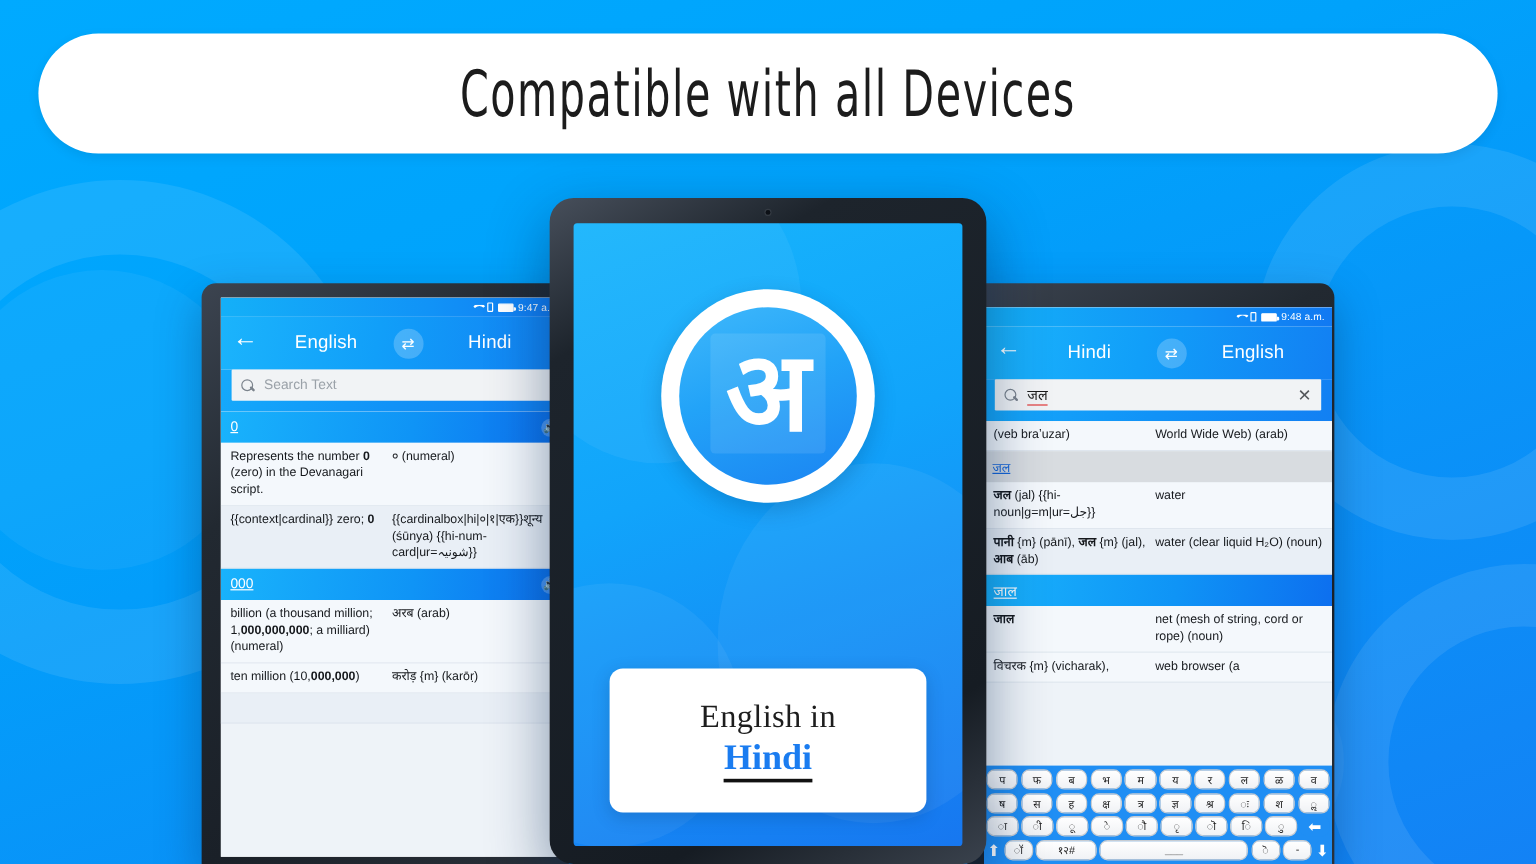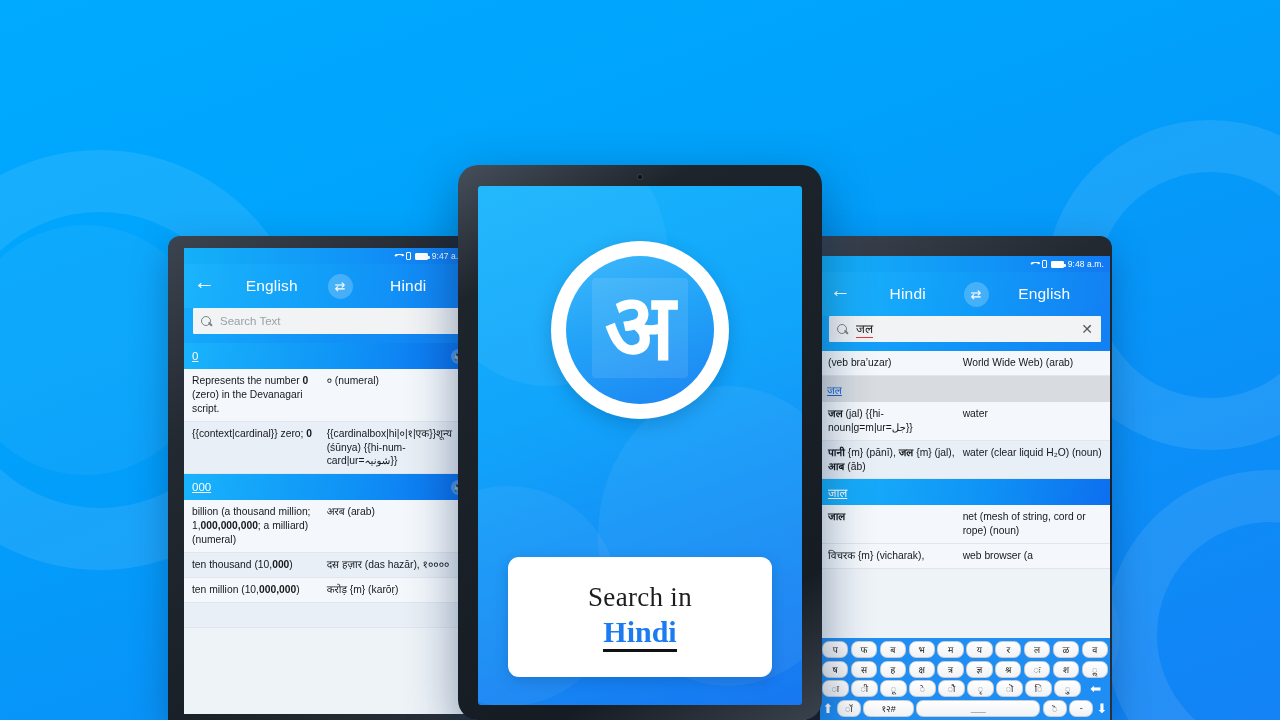--- a/index.html
+++ b/index.html
@@ -294,20 +294,23 @@
 
 <div id="stage">
 
   <div class="ring r1"></div>
   <div class="ring r2"></div>
   <div class="ring r3"></div>
   <div class="ring r4"></div>
   <div class="blob b1"></div>
   <div class="blob b2"></div>
 
+  <div id="banner">
+    <div id="banner-title">Compatible with all Devices</div>
+  </div>
 
   <div class="tablet" id="tablet-left">
     <div class="screen">
       <div class="app">
 
         <div class="statusbar">
           <span class="sb-wifi"></span>
           <span class="sb-sim"></span>
           <span class="sb-batt"></span>
           <span class="sb-time">9:47 a.m.</span>
@@ -347,24 +350,20 @@
           <div class="word-header">
             <span class="w">000</span>
             <span class="spk">🔊</span>
           </div>
 
           <div class="row plain">
             <div class="c1">billion (a thousand million; 1,<b>000,000,000</b>; a milliard) (numeral)</div>
             <div class="c2">अरब (arab)</div>
           </div>
 
-          <div class="row alt">
-            <div class="c1">ten thousand (10,<b>000</b>)</div>
-            <div class="c2">दस हज़ार (das hazār), १००००</div>
-          </div>
 
           <div class="row plain">
             <div class="c1">ten million (10,<b>000,000</b>)</div>
             <div class="c2">करोड़ {m} (karōṛ)</div>
           </div>
 
           <div class="row alt">
             <div class="c1">&nbsp;</div>
             <div class="c2">&nbsp;</div>
           </div>
@@ -498,20 +497,20 @@
         <div class="swirl sw2"></div>
         <div class="swirl sw3"></div>
 
         <div class="logo-ring">
           <div class="logo-inner">
             <div class="logo-glyph">अ</div>
           </div>
         </div>
 
         <div class="meaning-card">
-          <div class="l1">Search in</div>
+          <div class="l1">English in</div>
           <div class="l2">Hindi</div>
         </div>
       </div>
     </div>
   </div>
 
 </div>
 
 </body></html>

